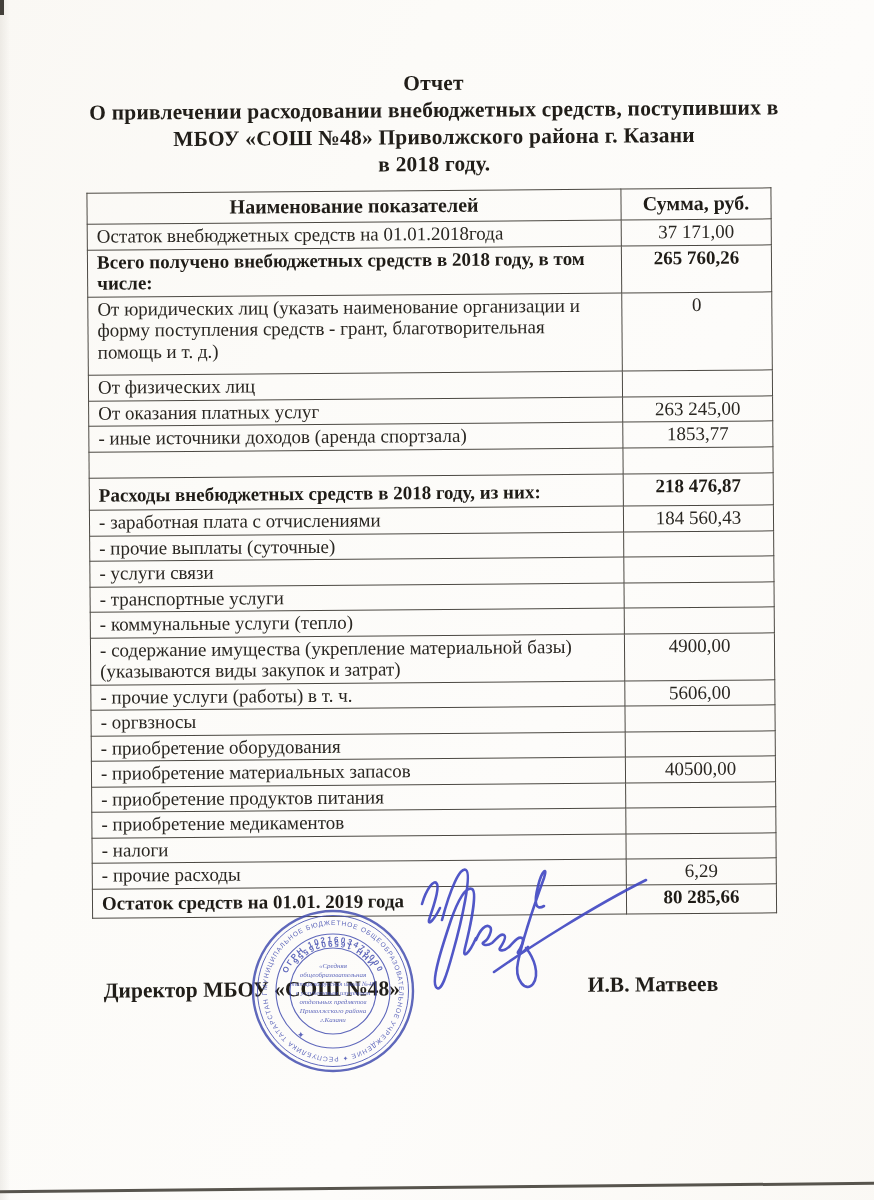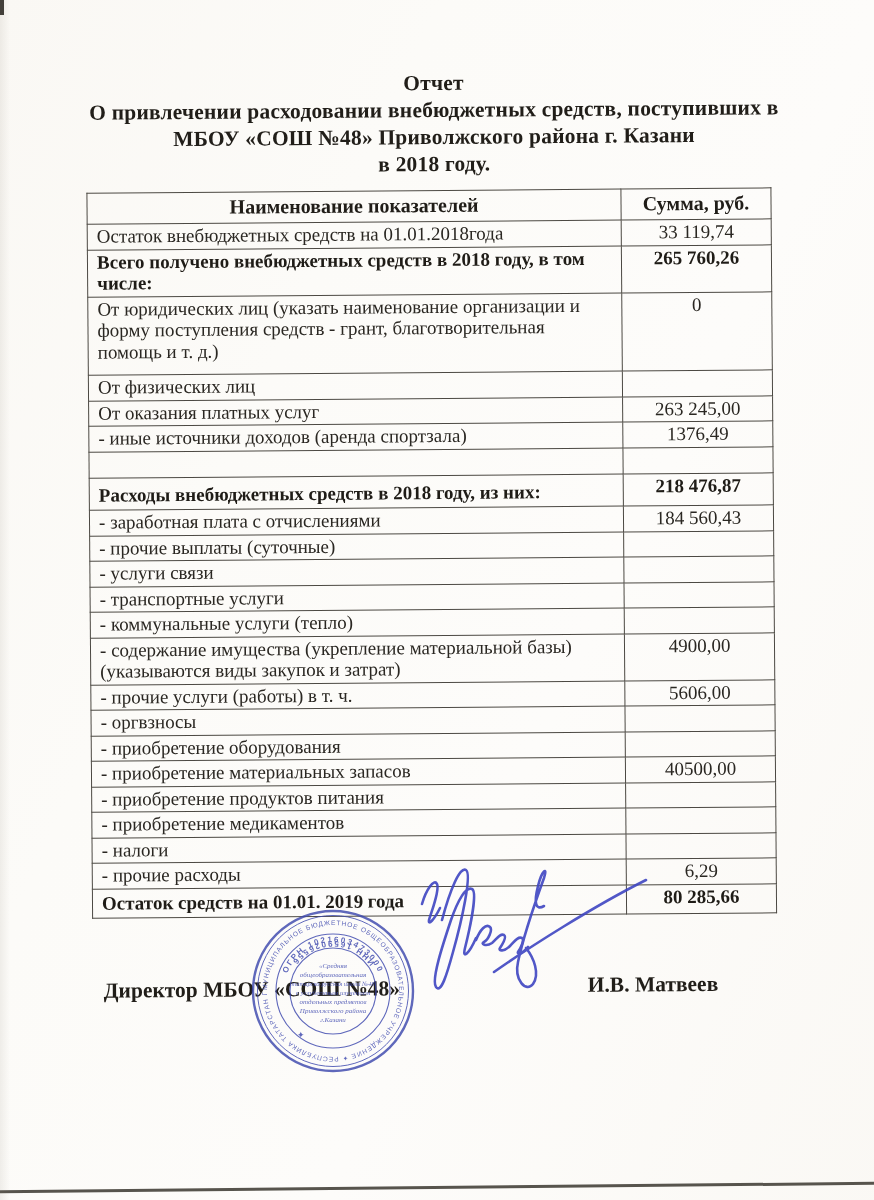--- a/index.html
+++ b/index.html
@@ -104,21 +104,21 @@
         </colgroup>
       <thead>
         <tr>
           <th>Наименование показателей</th>
           <th>Сумма, руб.</th>
         </tr>
       </thead>
       <tbody>
       <tr>
         <td>Остаток внебюджетных средств на 01.01.2018года</td>
-        <td class="val">33 119,74</td>
+        <td class="val">37 171,00</td>
       </tr>
 
       <tr class="bold">
         <td>Всего получено внебюджетных средств в 2018 году, в том числе:</td>
         <td class="val">265 760,26</td>
       </tr>
 
       <tr>
         <td>От юридических лиц (указать наименование организации и форму поступления средств - грант, благотворительная помощь и т. д.)</td>
         <td class="val">0</td>
@@ -129,21 +129,21 @@
         <td class="val"></td>
       </tr>
 
       <tr>
         <td>От оказания платных услуг</td>
         <td class="val">263 245,00</td>
       </tr>
 
       <tr>
         <td>- иные источники доходов (аренда спортзала)</td>
-        <td class="val">1376,49</td>
+        <td class="val">1853,77</td>
       </tr>
 
       <tr>
         <td></td>
         <td class="val"></td>
       </tr>
 
       <tr class="bold">
         <td>Расходы внебюджетных средств в 2018 году, из них:</td>
         <td class="val">218 476,87</td>

